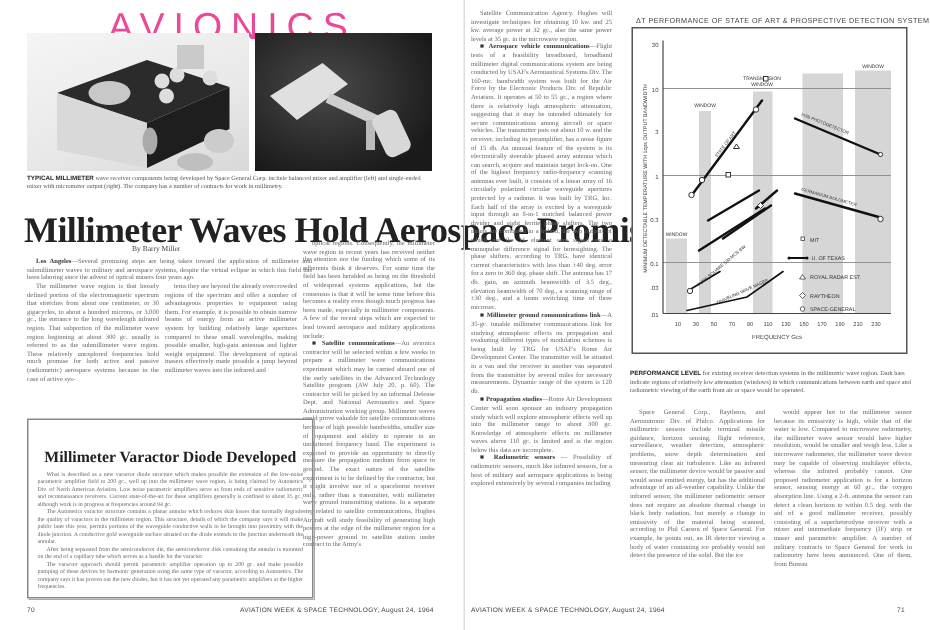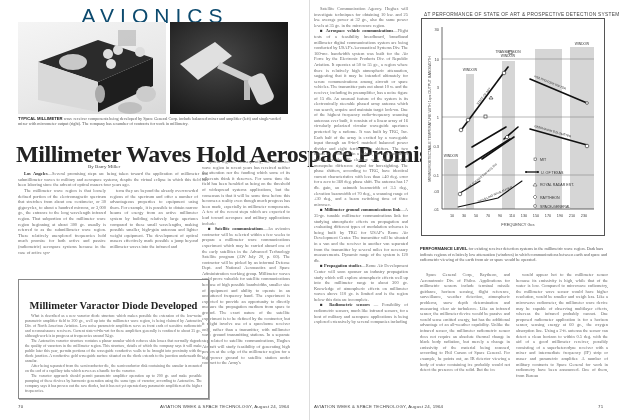--- a/index.html
+++ b/index.html
@@ -1,17 +1,17 @@
 <!DOCTYPE html>
 <html><head>
 <meta charset="utf-8">
 <style>
   * { margin:0; padding:0; box-sizing:border-box; }
   body { width:620px; height:420px; background:#fff; font-family:"Liberation Serif", serif; color:#333; overflow:hidden; position:relative; }
-  .section-head { position:absolute; left:0; top:4px; width:310px; text-align:center; font-family:"Liberation Sans", sans-serif; font-size:21px; letter-spacing:6px; color:#0c4a6e; font-weight:normal; }
+  .section-head { position:absolute; left:0; top:4px; width:310px; text-align:center; font-family:"Liberation Sans", sans-serif; font-size:25px; letter-spacing:6px; color:#ec4899; font-weight:normal; }
   .photo { position:absolute; background:#2a2a2a; overflow:hidden; }
   .photo1 { left:18px; top:22px; width:148px; height:92px; background:linear-gradient(160deg,#f5f5f5 0%,#e8e8e8 60%,#d8d8d8 100%); }
   .photo2 { left:170px; top:22px; width:118px; height:92px; background:radial-gradient(ellipse at 40% 40%,#4a4a4a,#1a1a1a 80%); }
   .caption { position:absolute; left:18px; top:116px; width:272px; font-size:4.2px; line-height:5.4px; color:#555; }
   .caption b { font-family:"Liberation Sans", sans-serif; color:#222; }
   .headline { position:absolute; left:16px; top:141px; width:278px; font-size:24px; font-weight:bold; color:#222; letter-spacing:-0.4px; white-space:nowrap; }
   .byline { position:absolute; left:88px; top:164px; font-size:5px; color:#444; }
   .txt { position:absolute; font-size:4.4px; line-height:5.6px; color:#666; text-align:justify; overflow:hidden; }
   .txt p { text-indent:6px; margin:0; }
   .txt .lead { font-weight:bold; color:#333; }

